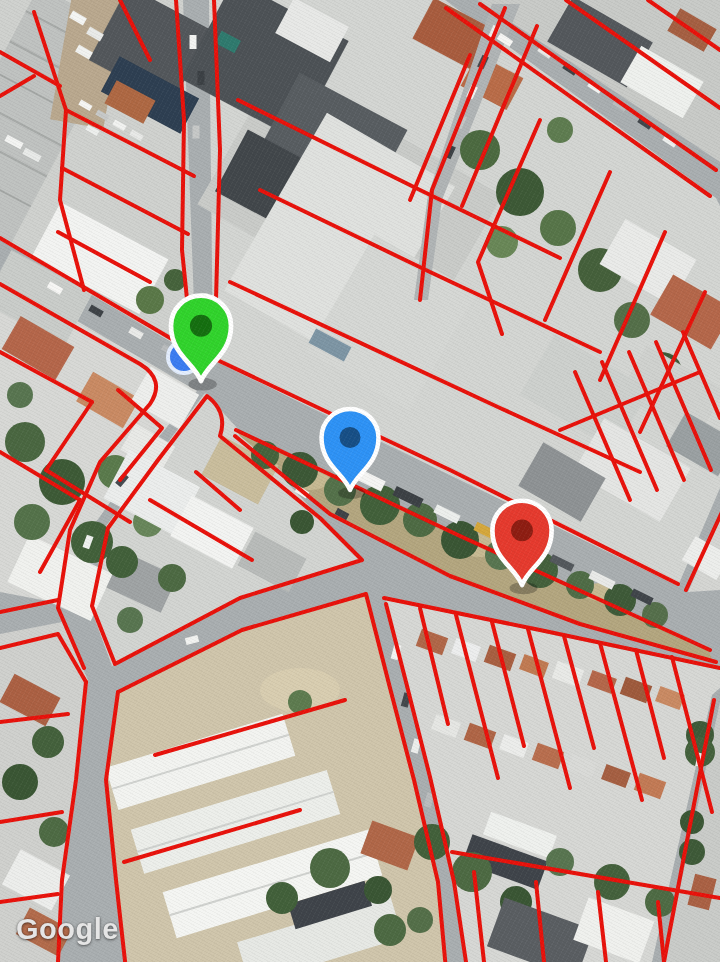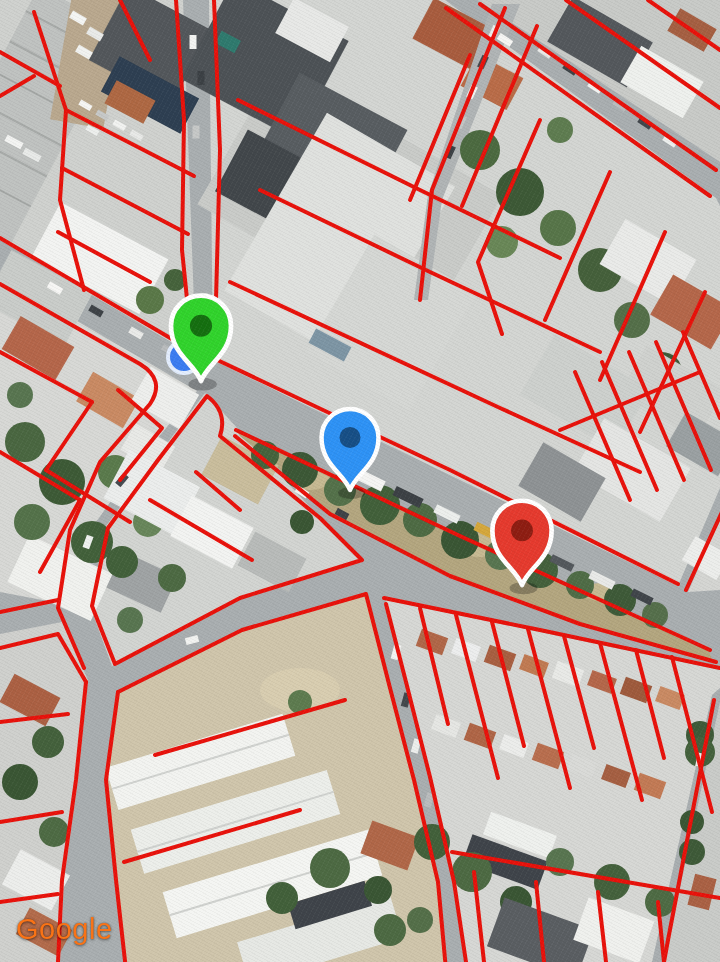--- a/index.html
+++ b/index.html
@@ -3,22 +3,22 @@
 <meta charset="utf-8">
 <style>
   html,body{margin:0;padding:0;background:#222;}
   .map-wrap{position:relative;width:720px;height:962px;overflow:hidden;
     font-family:"Liberation Sans", sans-serif;}
   .map-wrap svg{display:block;position:absolute;inset:0;}
   .grain{position:absolute;inset:0;pointer-events:none;opacity:.06;
     background-image:
       repeating-linear-gradient(28deg, rgba(0,0,0,.5) 0 1px, transparent 1px 3px),
       repeating-linear-gradient(-62deg, rgba(255,255,255,.6) 0 1px, transparent 1px 4px);}
-  .google-logo{position:absolute;left:16px;bottom:16px;color:#f97316;
-    font-size:29px;font-weight:400;letter-spacing:.5px;
+  .google-logo{position:absolute;left:16px;bottom:16px;color:#e5e5e5;
+    font-size:29px;font-weight:700;letter-spacing:.5px;
     text-shadow:0 1px 3px rgba(0,0,0,.45), 0 0 2px rgba(0,0,0,.35);
     font-family:"Liberation Sans", sans-serif;}
 </style>
 </head>
 <body>
 
 <div class="map-wrap">
 <svg viewBox="0 0 720 962" width="720" height="962">
 
   <rect x="0" y="0" width="720" height="962" fill="#a9aeb0"></rect>

